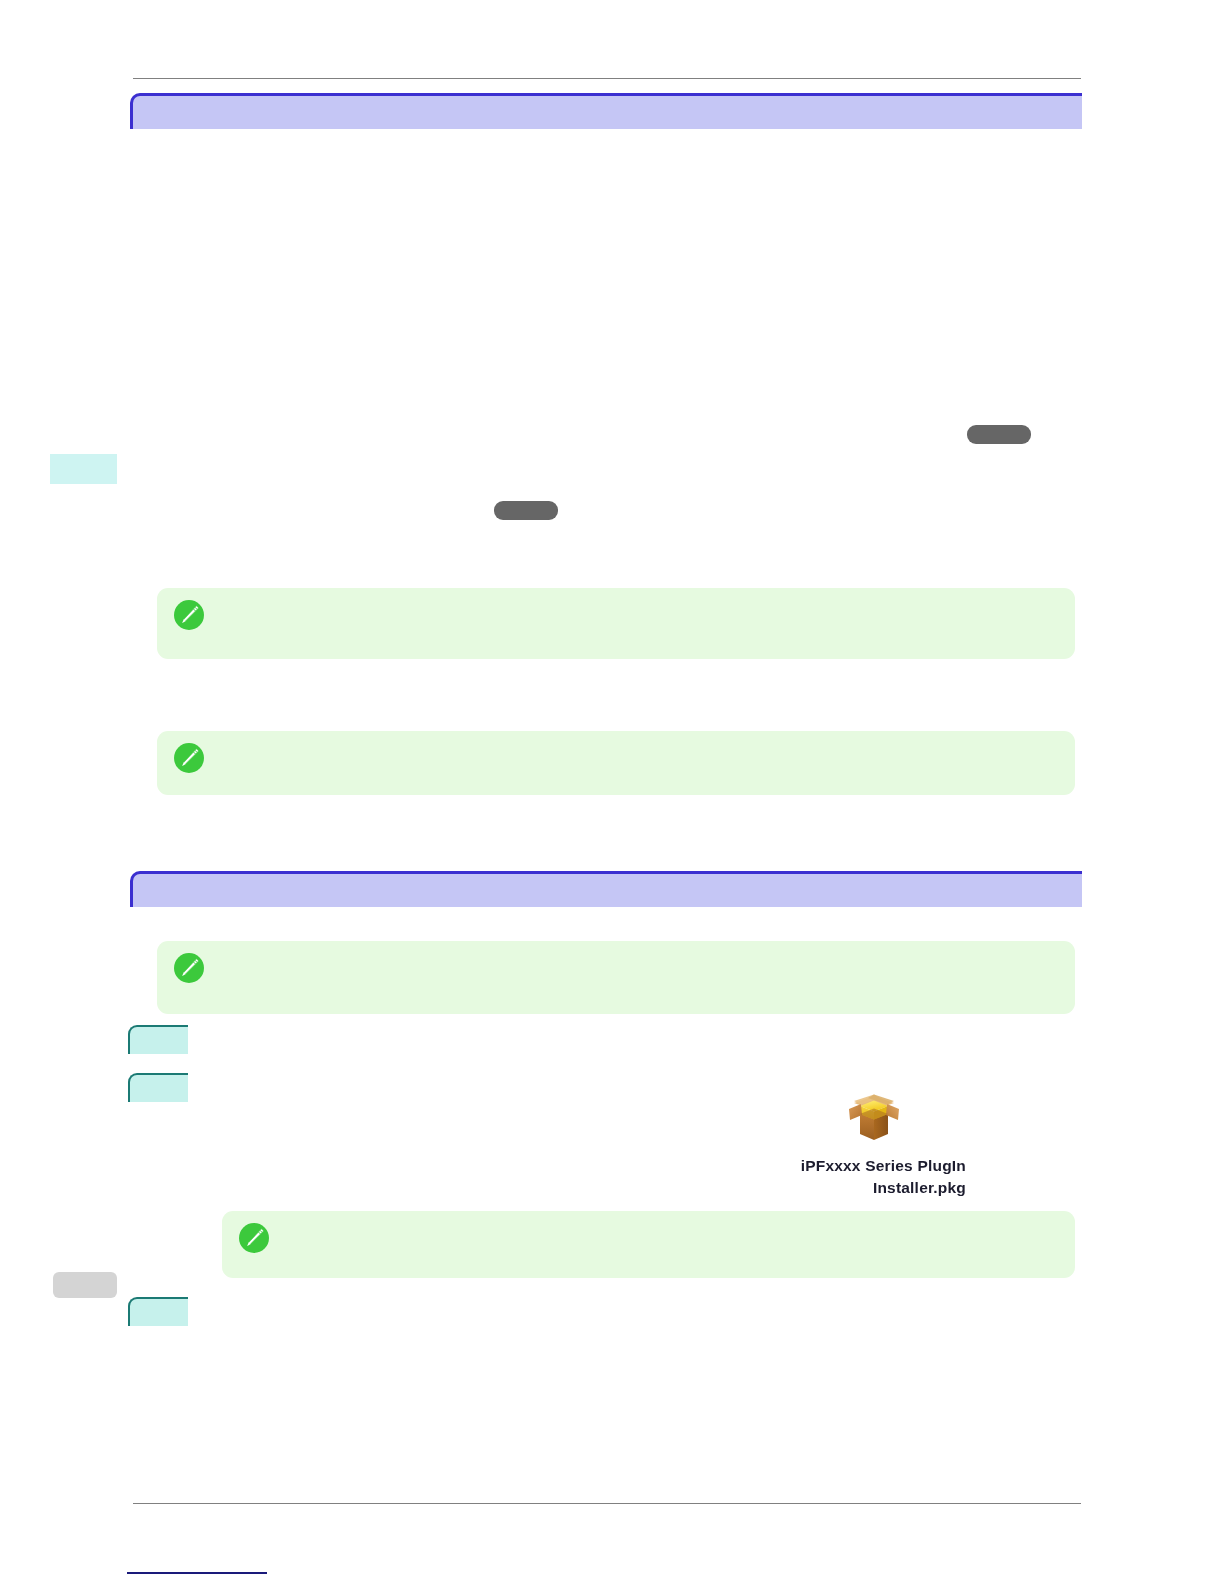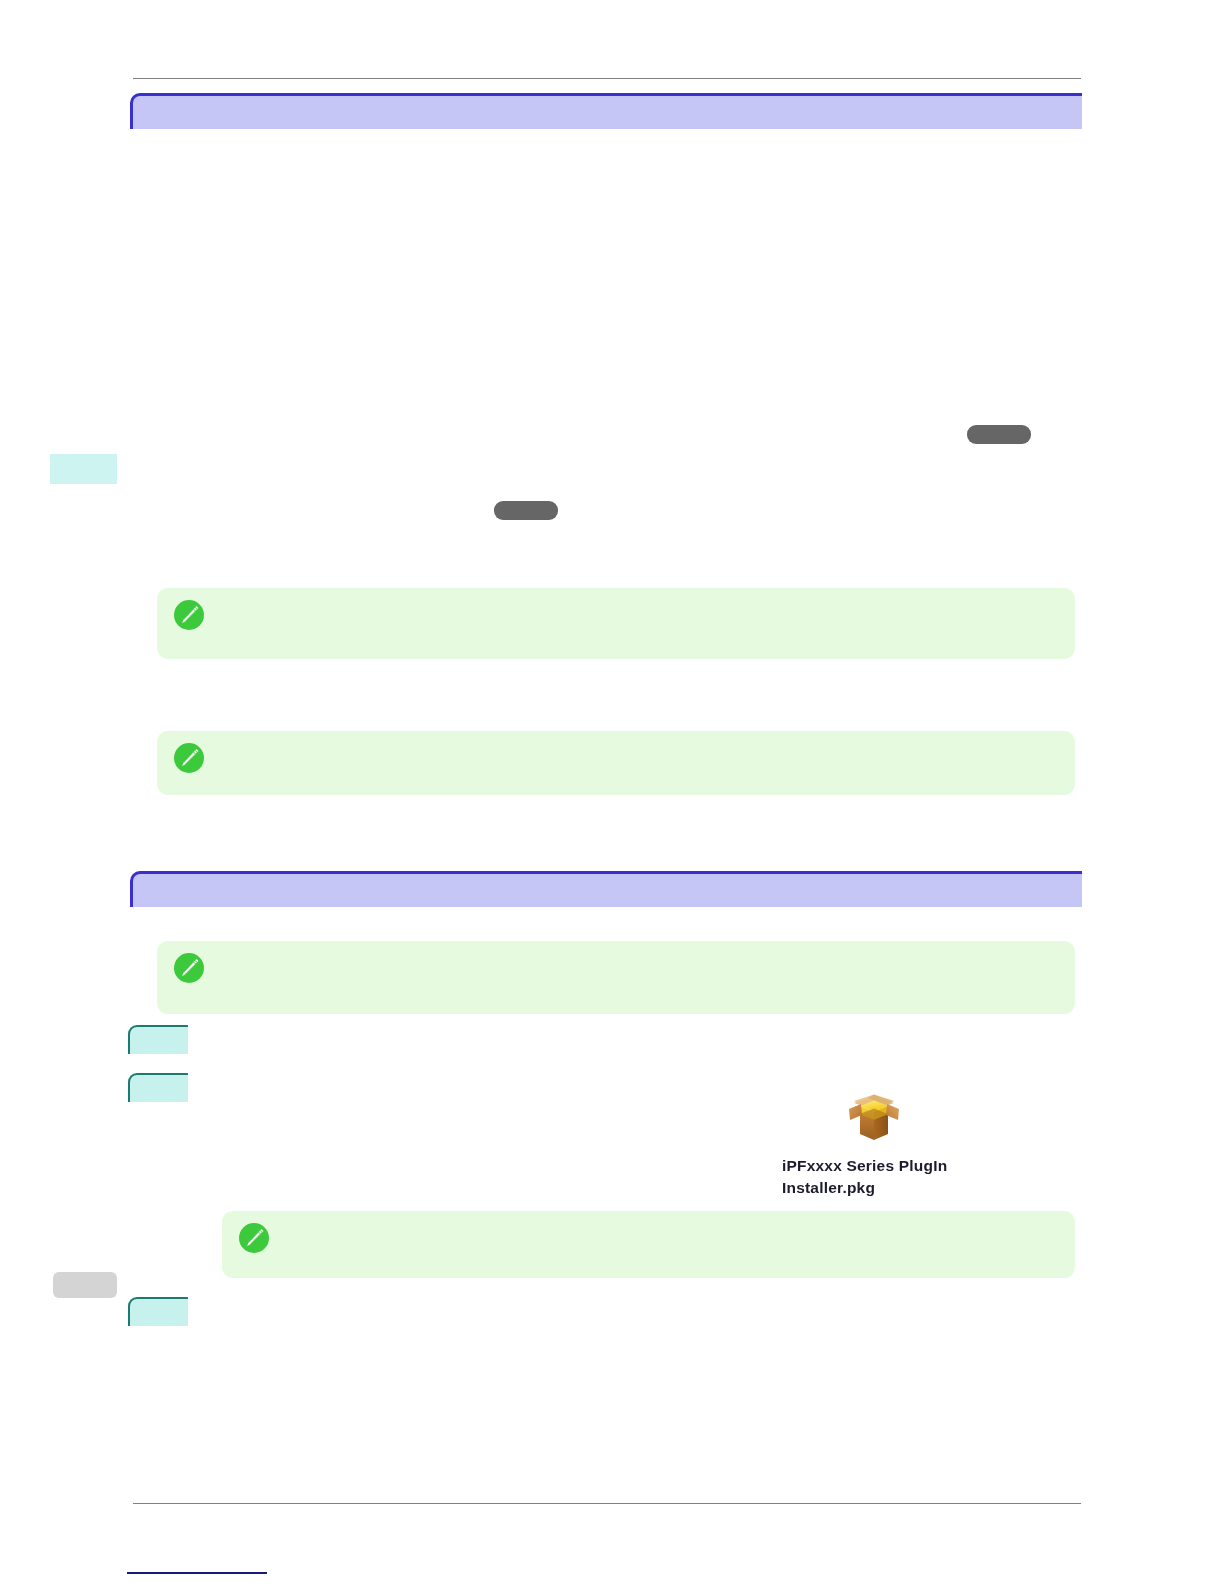--- a/index.html
+++ b/index.html
@@ -156,21 +156,21 @@
   }
   #pill-1 { left: 967px; top: 425px; width: 64px; height: 19px; }
   #pill-2 { left: 494px; top: 501px; width: 64px; height: 19px; }
 
   
   .pkg-group {
     position: absolute;
     left: 782px;
     top: 1083px;
     width: 184px;
-    text-align: left;
+    text-align: right;
   }
   .pkg-icon {
     width: 68px;
     height: 66px;
     margin: 0 auto;
     display: block;
   }
   .pkg-label {
     margin-top: 6px;
     font-size: 15.5px;

